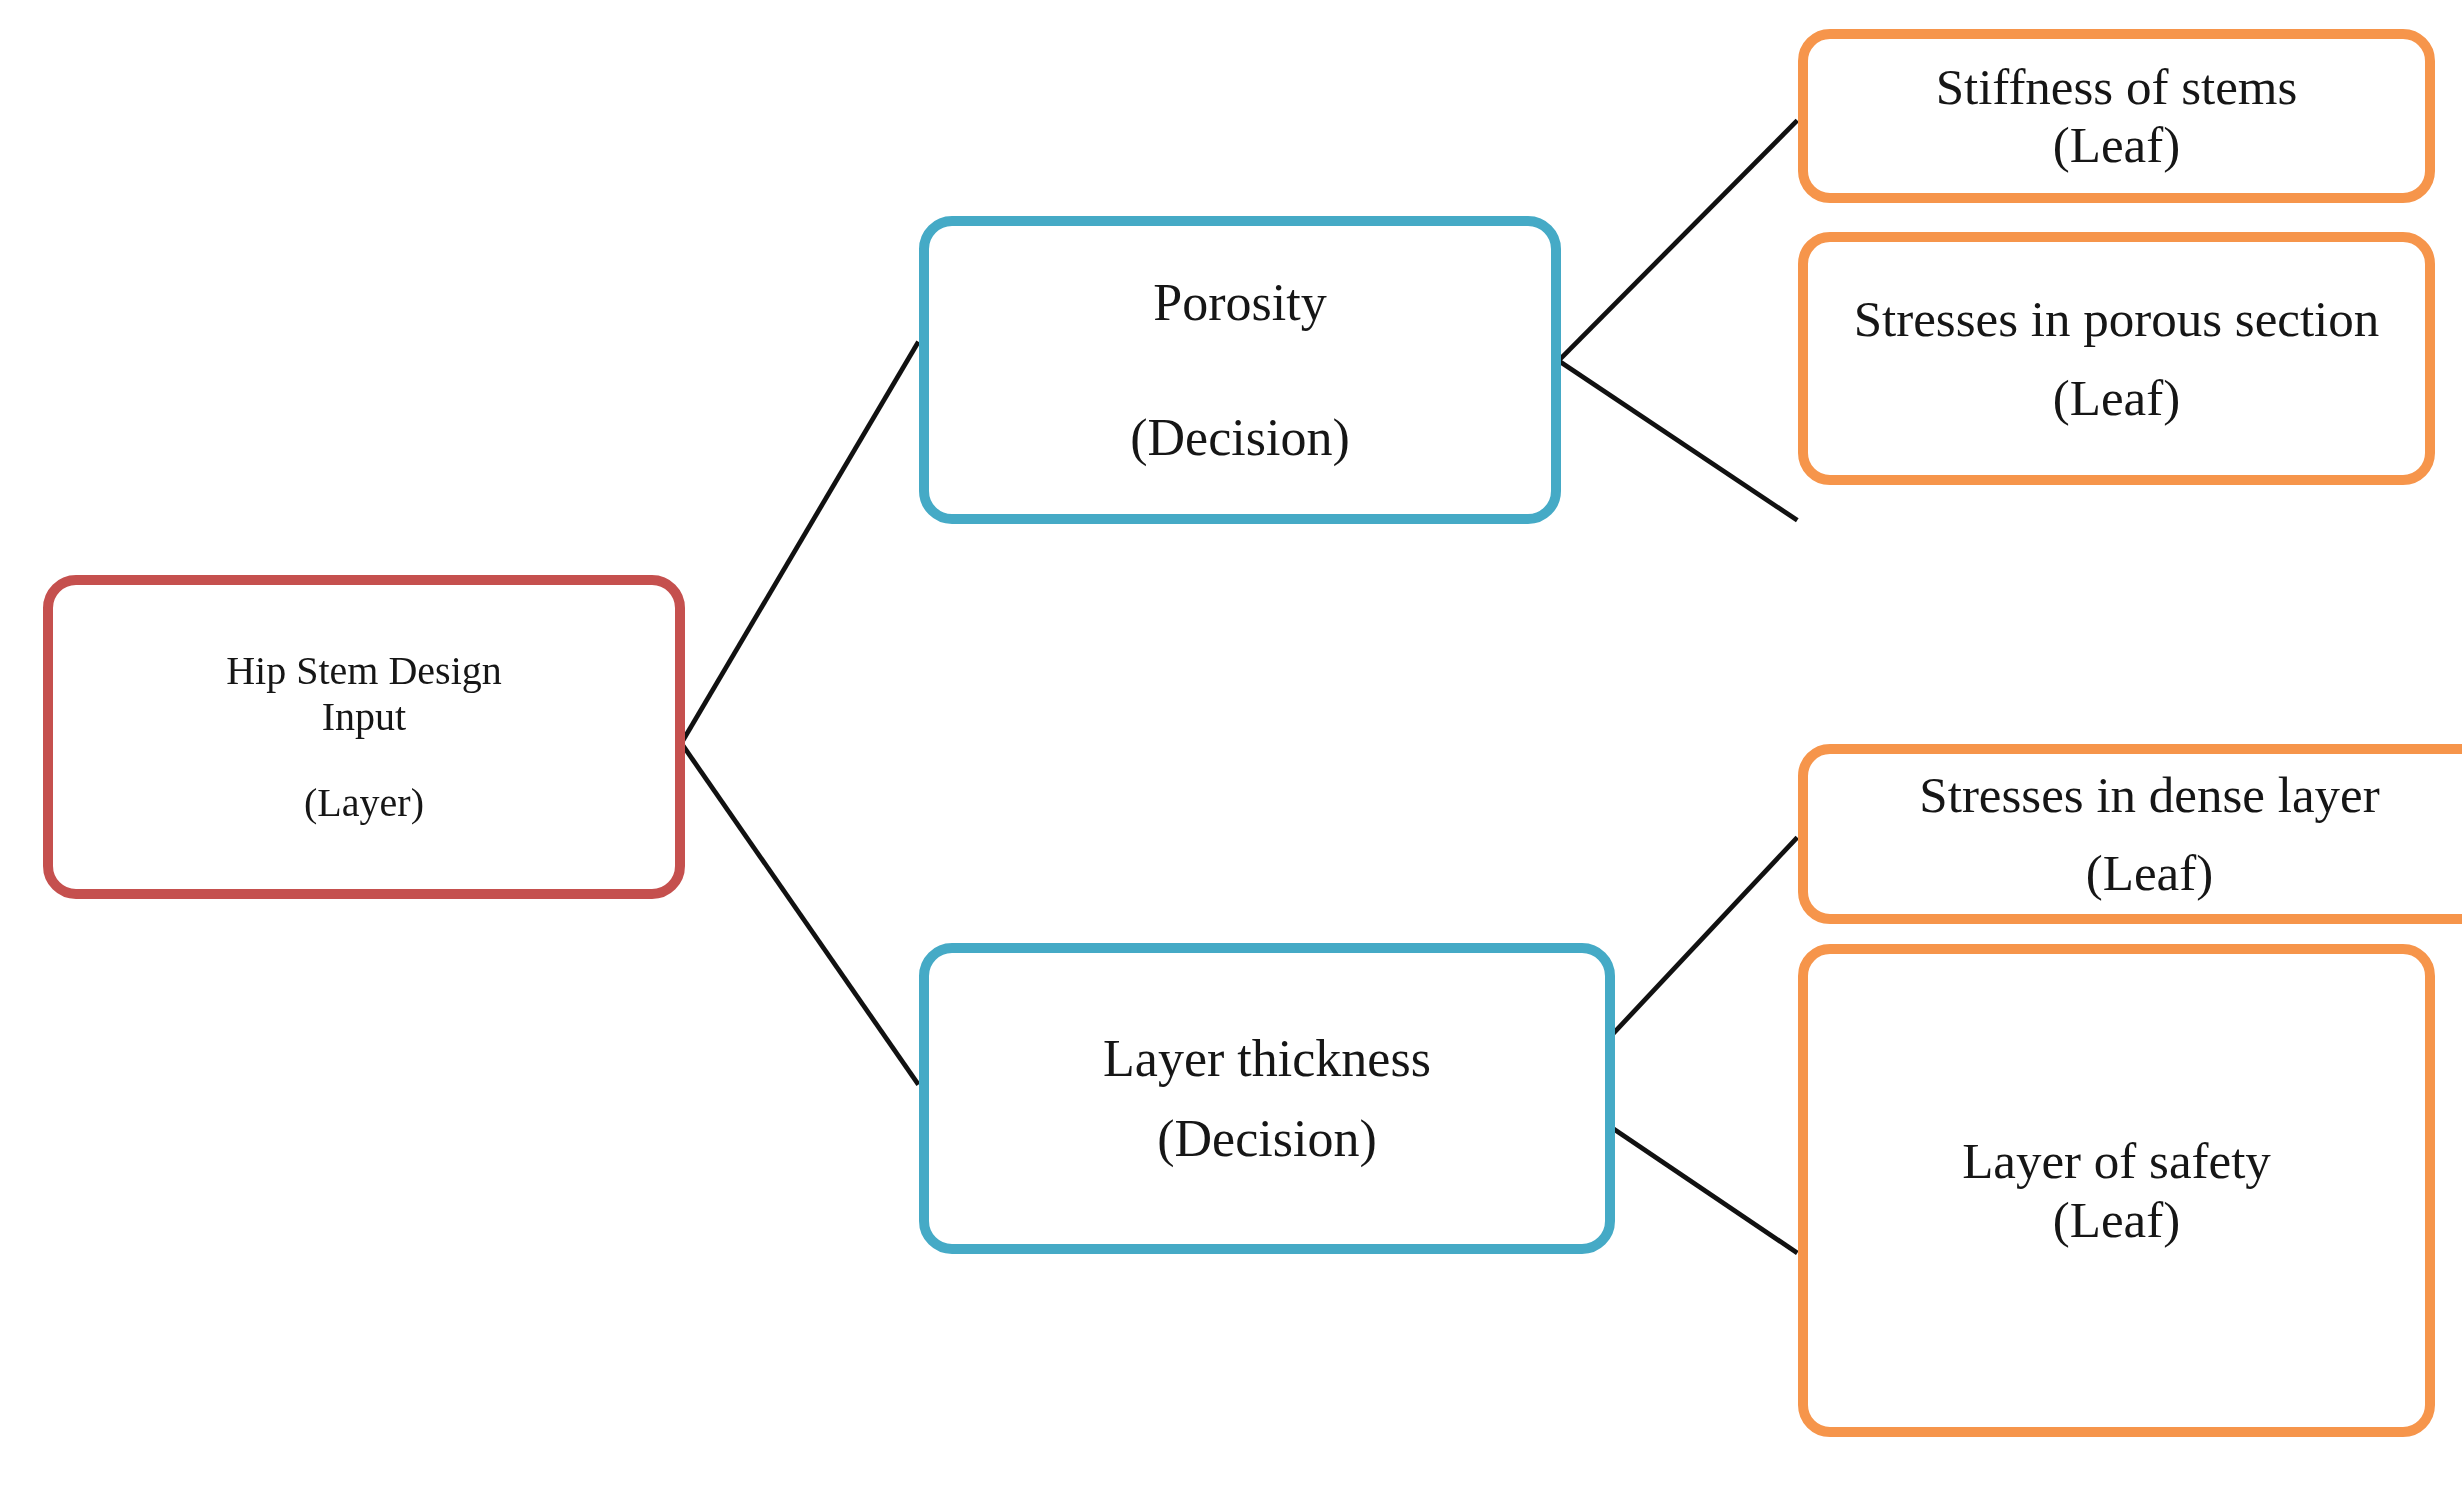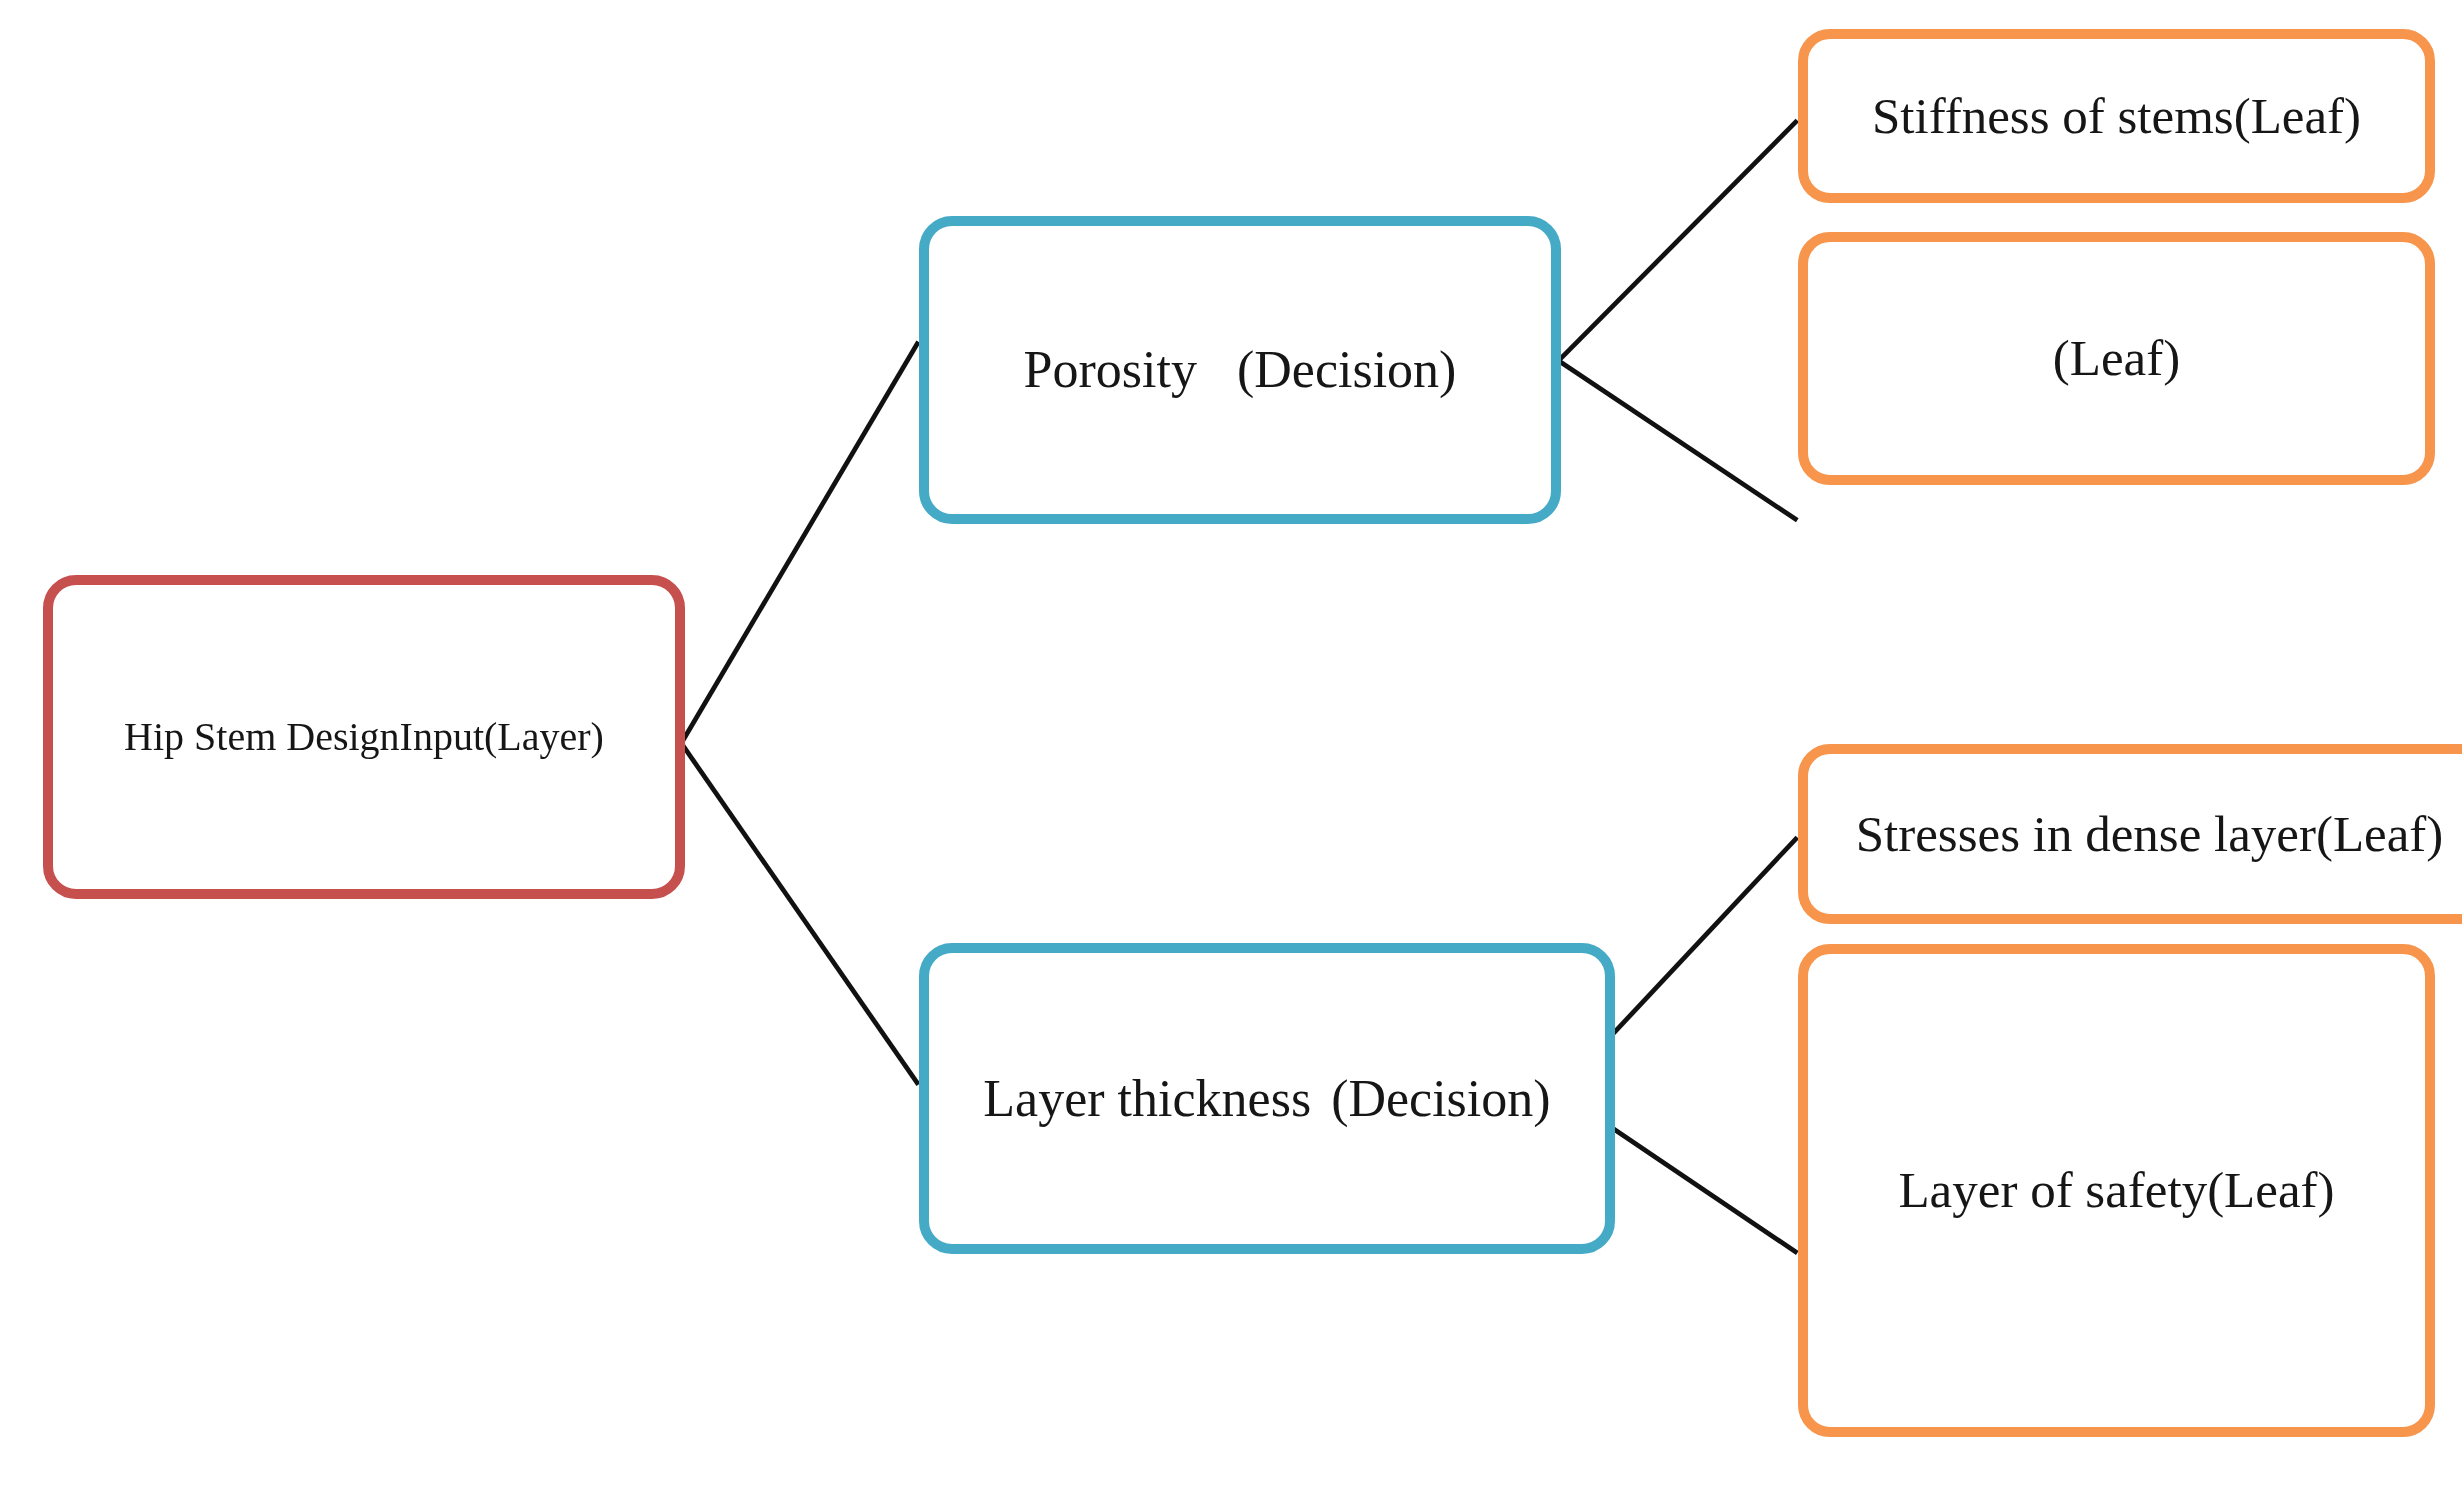--- a/index.html
+++ b/index.html
@@ -21,21 +21,21 @@
     top: 0;
     width: 2462px;
     height: 1488px;
     pointer-events: none;
   }
   .node {
     position: absolute;
     box-sizing: border-box;
     background: #ffffff;
     display: flex;
-    flex-direction: row;
+    flex-direction: column;
     align-items: center;
     justify-content: center;
     text-align: right;
     color: #161616;
     line-height: 1.14;
   }
   .node .line {
     display: block;
     white-space: nowrap;
   }
@@ -125,20 +125,21 @@
     <span class="line">Layer thickness</span>
     <span class="line">(Decision)</span>
   </div>
 
   <div class="node leaf" id="node-leaf-1">
     <span class="line">Stiffness of stems</span>
     <span class="line">(Leaf)</span>
   </div>
 
   <div class="node leaf" id="node-leaf-2">
+    <span class="line wide">Stresses in porous section</span>
     <span class="gap"></span>
     <span class="line">(Leaf)</span>
   </div>
 
   <div class="node leaf" id="node-leaf-3">
     <span class="line wide">Stresses in dense layer</span>
     <span class="gap"></span>
     <span class="line">(Leaf)</span>
   </div>
 

